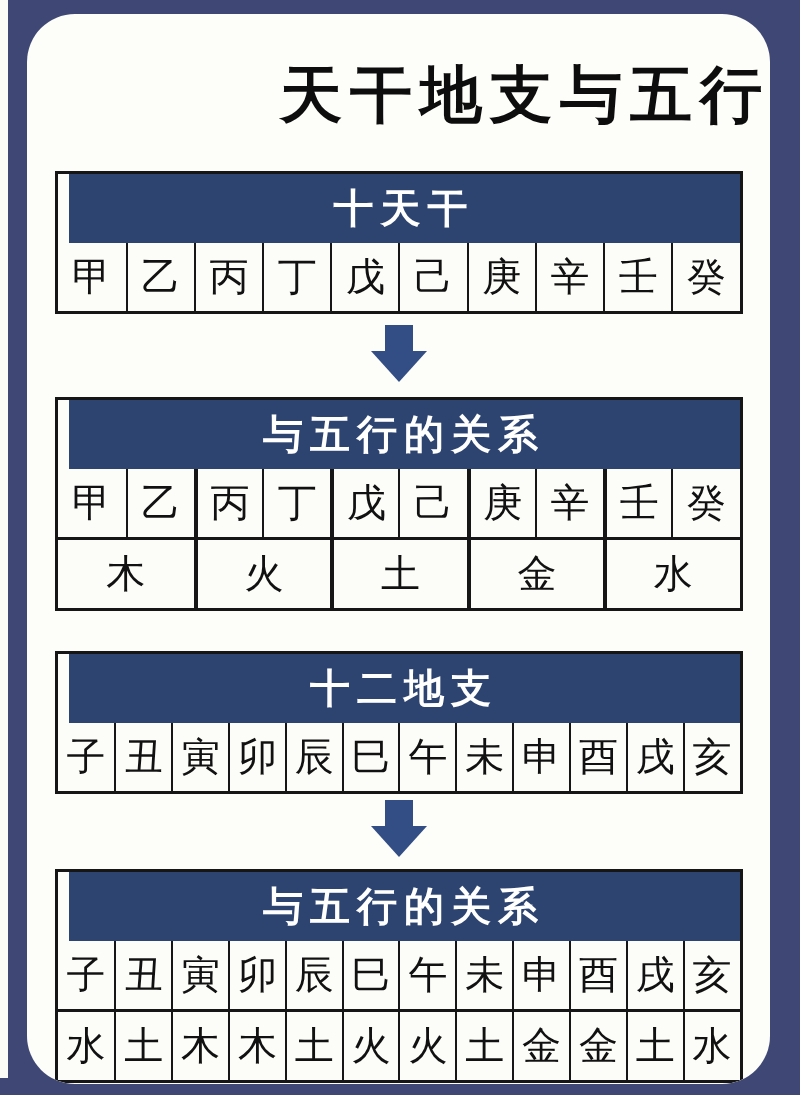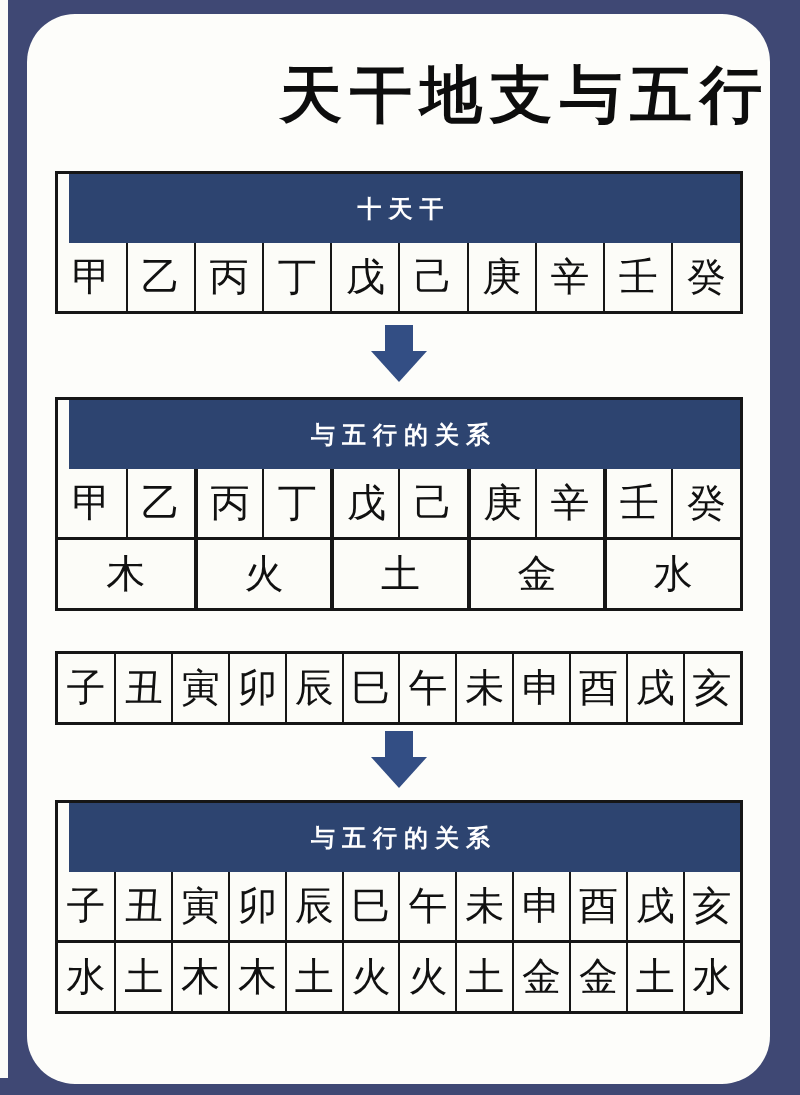--- a/index.html
+++ b/index.html
@@ -47,21 +47,21 @@
     border:3px solid var(--border);
     background:var(--cell-bg);
   }
   .section-header{
     height:69px;
     background:var(--header-bg);
     color:var(--header-text);
     display:flex;align-items:center;justify-content:center;
     font-family:"DejaVu Serif", serif;
     font-weight:700;
-    font-size:24px;
+    font-size:40px;
     letter-spacing:7px;
     white-space:nowrap;
     margin-left:11px;
   }
   .row{
     display:grid;
     background:var(--cell-bg);
   }
   .row-sep{border-top:3px solid var(--border);}
   .cell{
@@ -139,20 +139,21 @@
           <div class="cell" style="grid-column: span 2;">木</div>
           <div class="cell thick" style="grid-column: span 2;">火</div>
           <div class="cell thick" style="grid-column: span 2;">土</div>
           <div class="cell thick" style="grid-column: span 2;">金</div>
           <div class="cell thick" style="grid-column: span 2;">水</div>
         </div>
       </div>
   </div>
 
   <div class="section mt-table3">
+    <div class="section-header">十二地支</div>
     <div>
         <div class="row" style="grid-template-columns: repeat(12, 1fr);">
           <div class="cell">子</div>
           <div class="cell">丑</div>
           <div class="cell">寅</div>
           <div class="cell">卯</div>
           <div class="cell">辰</div>
           <div class="cell">巳</div>
           <div class="cell">午</div>
           <div class="cell">未</div>

